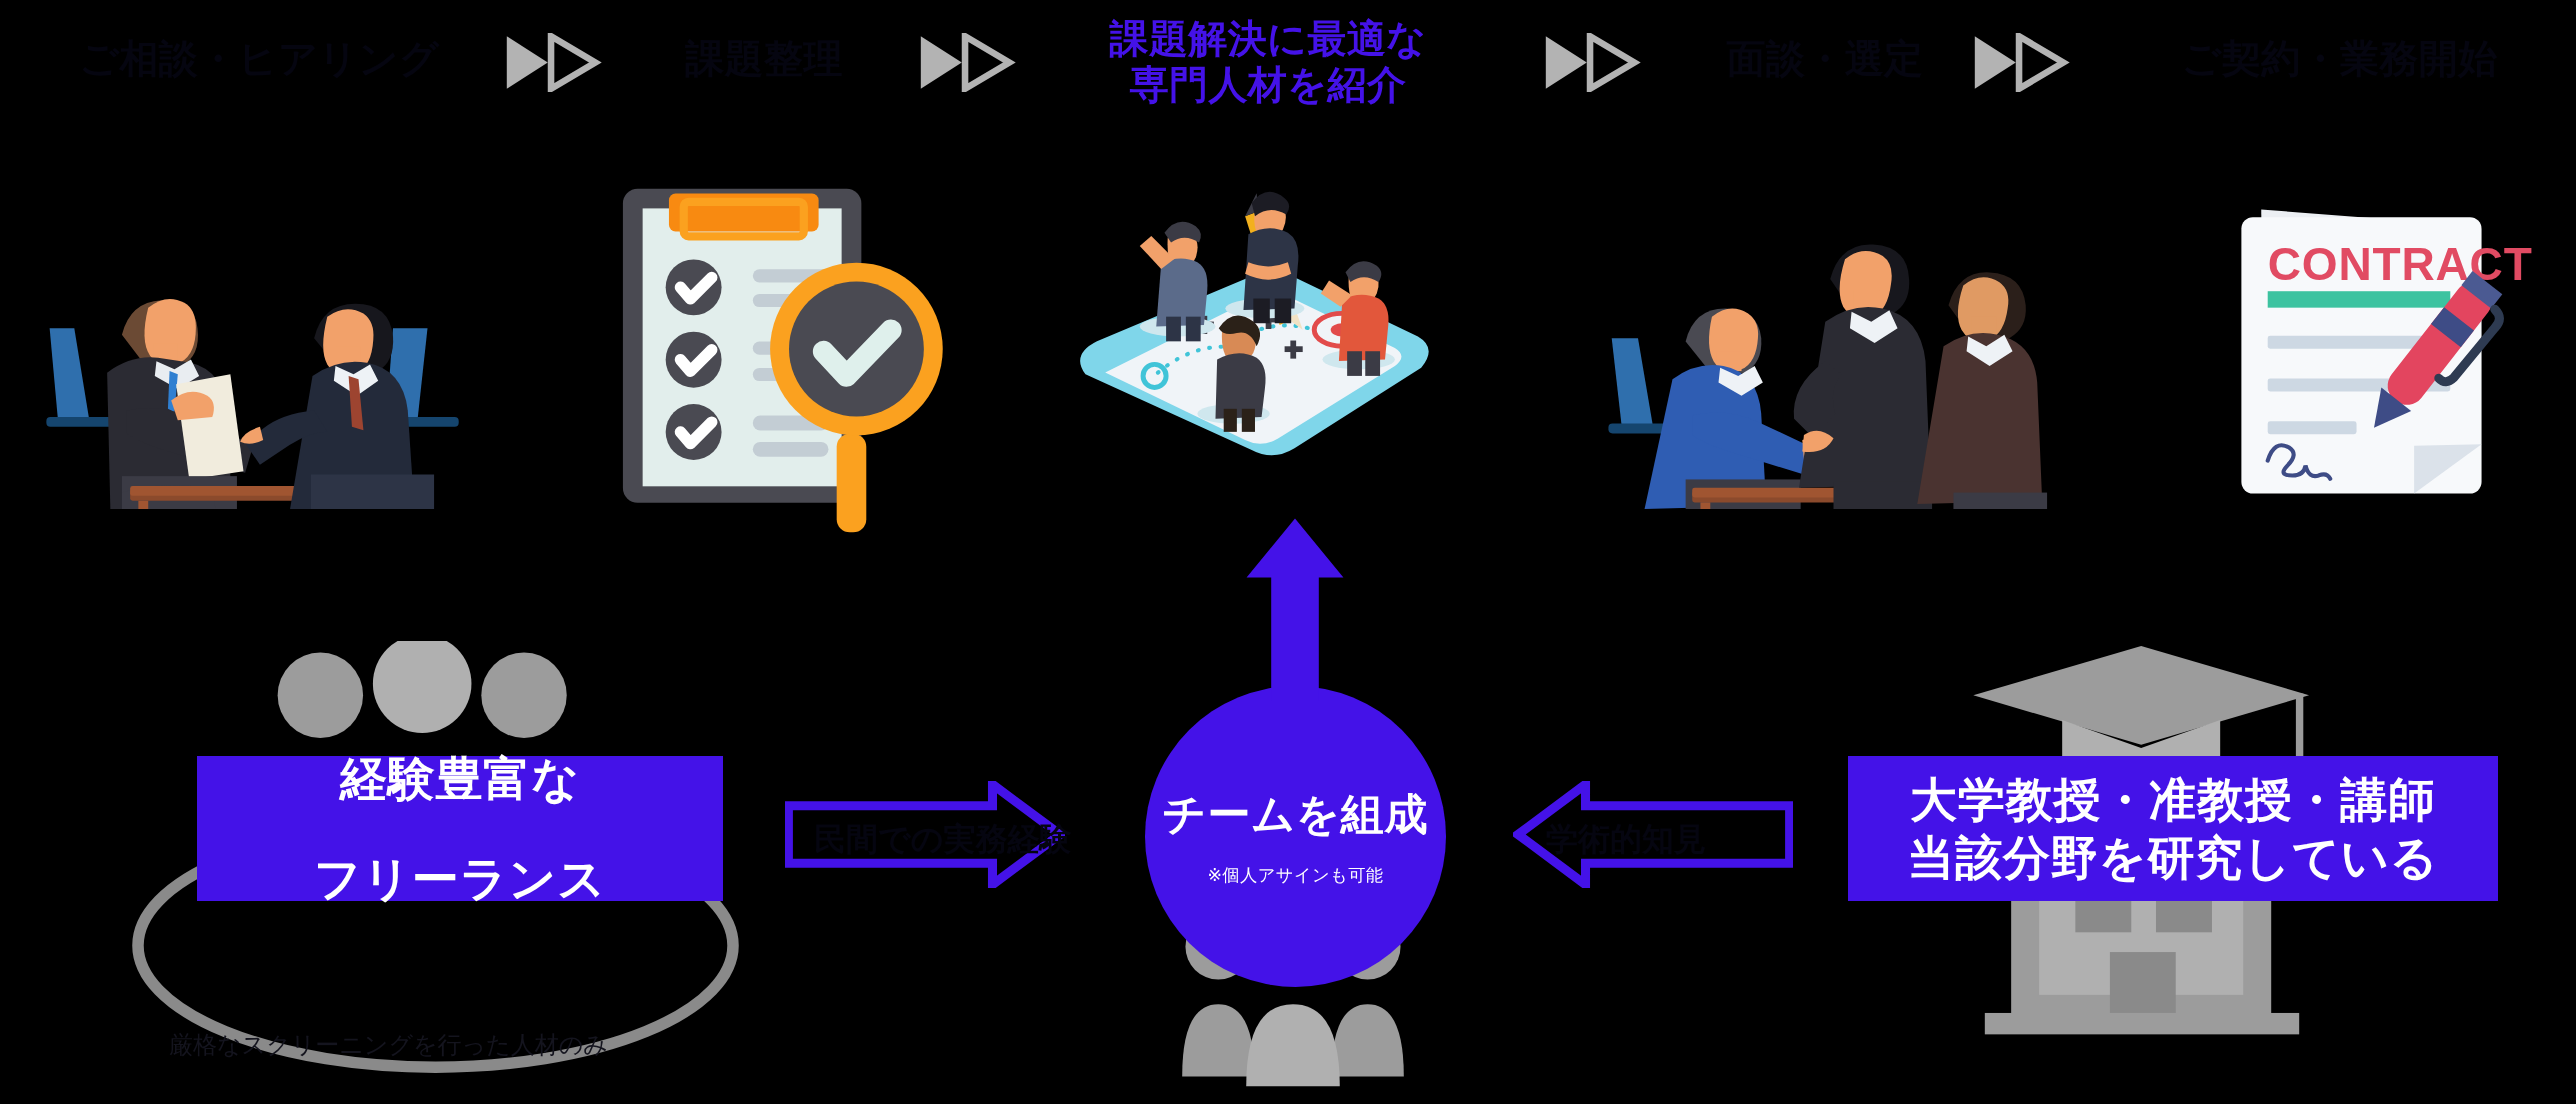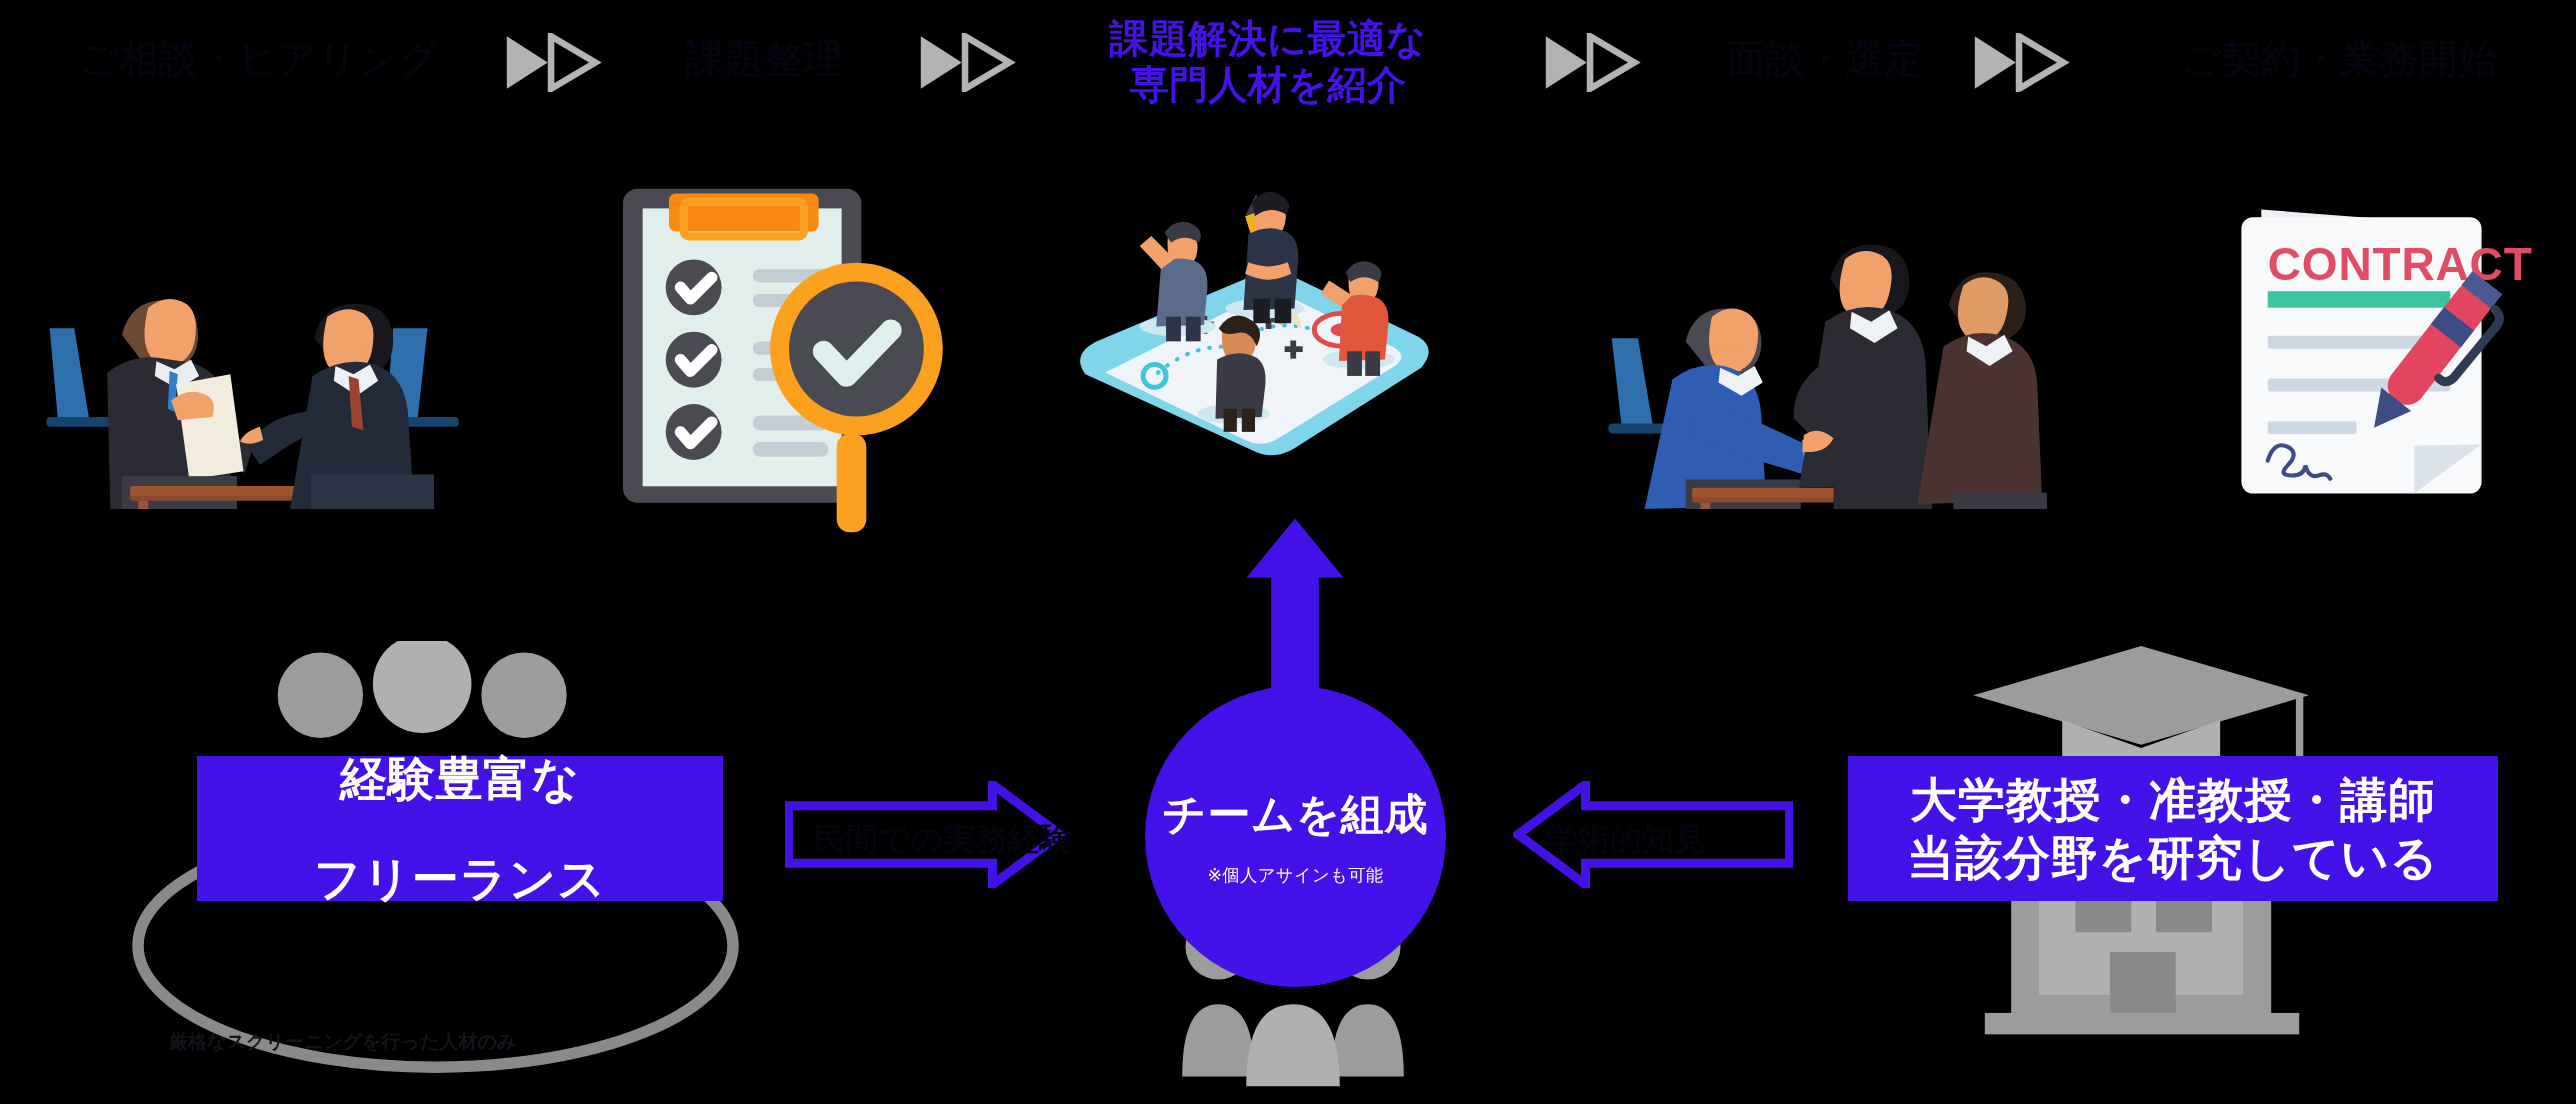--- a/index.html
+++ b/index.html
@@ -47,21 +47,21 @@
   .circle-team .t2 { color:#fff; font-size:17.3px; margin-top:19px; letter-spacing:0.4px; }
 
   .arrow-label {
     position:absolute; z-index:7;
     color:#050510; font-weight:bold; font-size:32px;
     white-space:nowrap; text-align:left;
   }
 
   .caption-small {
     position:absolute; z-index:7;
-    color:#14141e; font-size:19px; font-weight:bold; white-space:nowrap;
+    color:#14141e; font-size:24px; font-weight:normal; white-space:nowrap;
   }
 
   .grey-people, .grey-cap, .grey-ellipse { position:absolute; }
 </style>
 </head>
 <body>
 
 <div id="stage">
 
   <div class="step-title" style="left:8.2px; top:36px; width:502px;">

